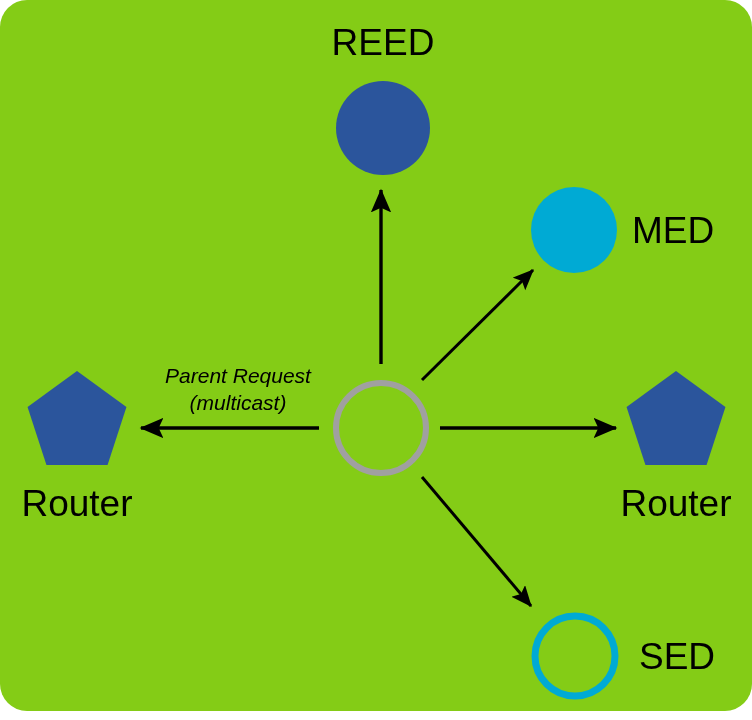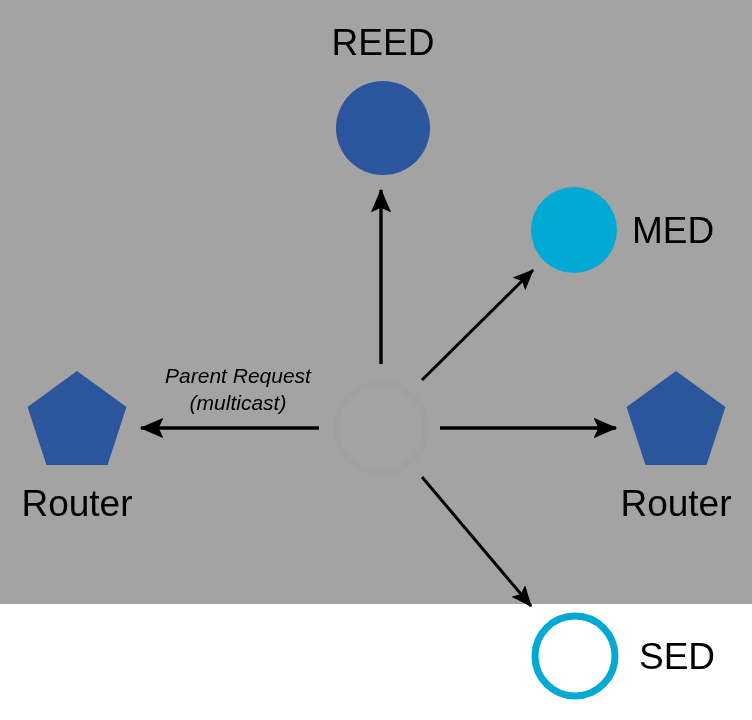--- a/index.html
+++ b/index.html
@@ -10,22 +10,23 @@
   }
   body {
     width: 752px;
     height: 720px;
     font-family: "Liberation Sans", sans-serif;
     overflow: hidden;
   }
   #diagram-root {
     position: relative;
     width: 752px;
-    height: 604px;
-    background: #a3a3a3;
+    height: 711px;
+    background: #84cc16;
+    border-radius: 27px;
   }
   svg.diagram-canvas {
     position: absolute;
     top: 0;
     left: 0;
     width: 752px;
     height: 720px;
     display: block;
   }
   .node-label {

